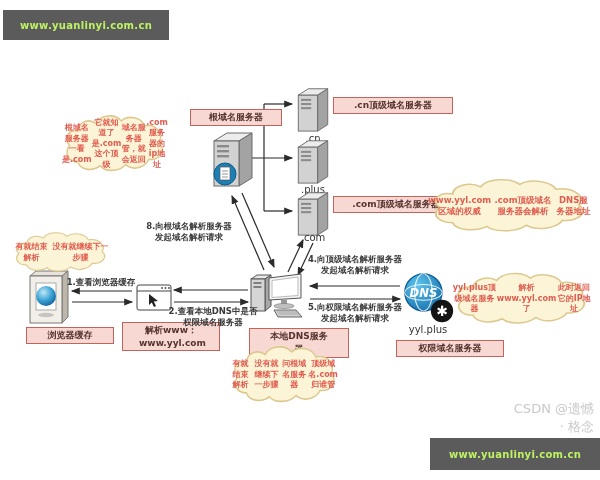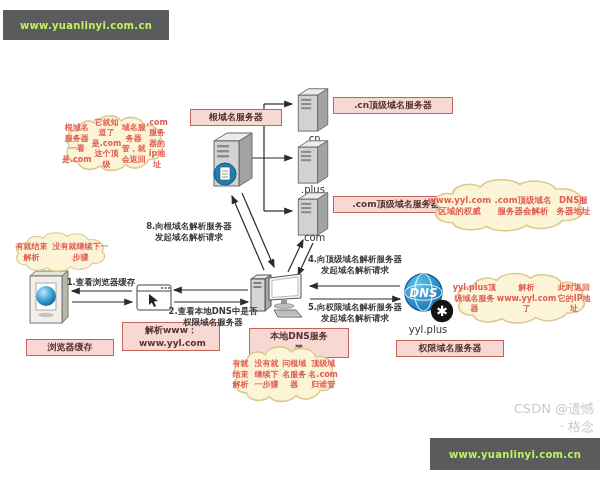--- a/index.html
+++ b/index.html
@@ -116,21 +116,21 @@
         <stop offset="100%" stop-color="#135f97"></stop>
       </radialGradient>
     </defs>
     <polygon points="4,8 10,3 42,3 36,8" fill="#e7e3da" stroke="#777"></polygon>
     <polygon points="36,8 42,3 42,49 36,55" fill="#bdb7aa" stroke="#777"></polygon>
     <rect x="4" y="8" width="32" height="47" fill="#f2efe8" stroke="#777"></rect>
     <rect x="10" y="15" width="20" height="27" fill="#ffffff" stroke="#aaa"></rect>
     <ellipse cx="20" cy="47" rx="8" ry="2.2" fill="rgba(0,0,0,0.18)"></ellipse>
     <circle cx="20" cy="28" r="10" fill="url(#sph)"></circle>
   </svg>
-  <div class="plabel" style="left:26px;top:327px;width:54px;margin-top:12px;">浏览器缓存</div>
+  <div class="plabel" style="left:26px;top:327px;width:54px;">浏览器缓存</div>
 
   <svg class="icon" style="left:136px;top:284px;width:36px;height:27px;" viewBox="0 0 36 27">
     <rect x="1" y="1" width="34" height="25" rx="2" fill="#ffffff" stroke="#444"></rect>
     <line x1="1" y1="7" x2="35" y2="7" stroke="#444"></line>
     <circle cx="26" cy="4" r="0.9" fill="#444"></circle>
     <circle cx="29.5" cy="4" r="0.9" fill="#444"></circle>
     <circle cx="33" cy="4" r="0.9" fill="#444"></circle>
     <path d="M13,10 L22,17 L17.8,17.6 L20,22 L18,23 L15.8,18.6 L13,21 Z" fill="#222"></path>
   </svg>
   <div class="plabel" style="left:122px;top:322px;width:64px;line-height:12.5px;">

